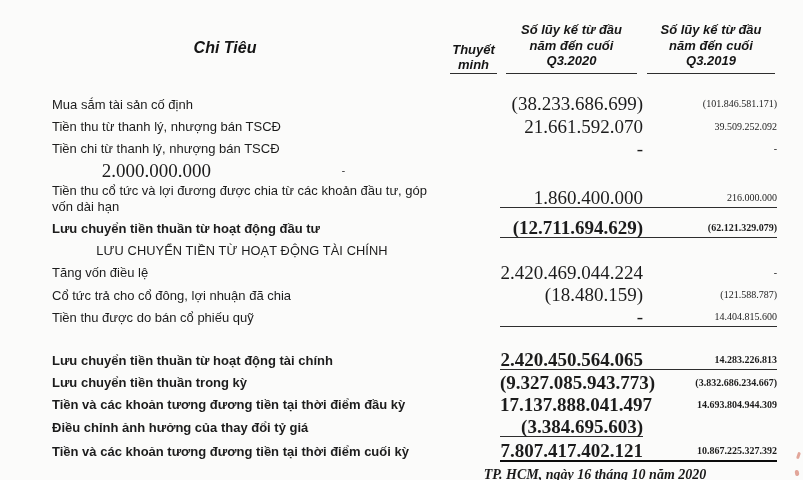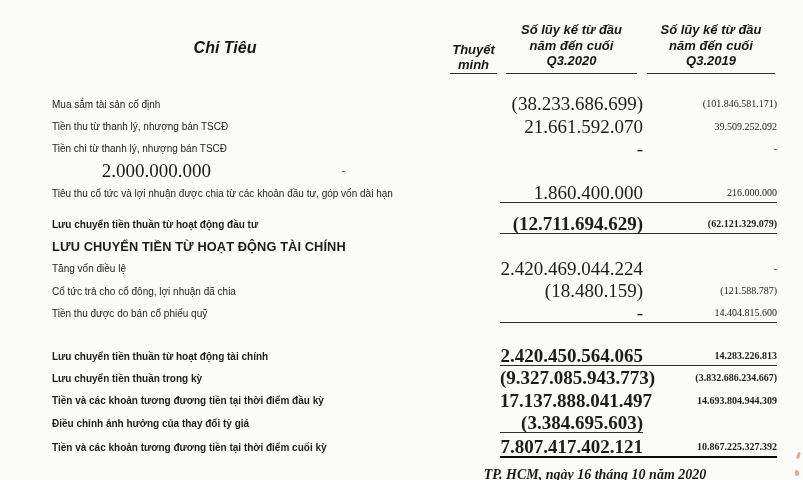--- a/index.html
+++ b/index.html
@@ -21,27 +21,27 @@
     color:#151515;
   }
   .h-label { width:450px; text-align:center; padding-bottom:18px; font-size:16px; }
   .h-note  { width:47px;  text-align:center; border-bottom:1.4px solid #2e2e2e; }
   .h-v1    { width:131px; margin-left:9px;  text-align:center; border-bottom:1.4px solid #2e2e2e; padding-bottom:4px; }
   .h-v2    { width:128px; margin-left:10px; text-align:center; border-bottom:1.4px solid #2e2e2e; padding-bottom:4px; }
 
   
   .tbody { margin-top:20px; }
   .row { display:flex; align-items:center; min-height:22.4px; }
-  .c-label { width:380px; margin-left:52px; font-size:10px; line-height:16.2px; }
+  .c-label { width:380px; margin-left:52px; font-size:13px; line-height:16.2px; }
   .c-note  { width:68px; }
   .c-v1 { width:143px; text-align:right; font-family:"Liberation Serif", serif; font-size:19px; line-height:16px; padding-bottom:1px; }
   .c-v2 { width:134px; text-align:right; font-family:Liberation Serif, serif; font-size:10px; line-height:16px; padding-bottom:1px; }
   .row.bold .c-label { font-weight:bold; }
   .row.bold .c-v1, .row.bold .c-v2 { font-weight:bold; }
-  .row.section .c-label { font-weight:bold; font-size:12.8px; letter-spacing:.1px; }
+  .row.section .c-label { font-weight:normal; font-size:12.8px; letter-spacing:.1px;text-align:center; }
   .c-v1.ul, .c-v2.ul { border-bottom:1.4px solid #2e2e2e; }
   .c-v1.ul2, .c-v2.ul2 { border-bottom:2.6px solid #0c0c0c; }
 
   
   .footer {
     position:absolute; top:467px; left:440px; width:310px;
     text-align:center;
     font-family:"Liberation Serif", serif;
     font-weight:bold; font-style:italic; font-size:14px;
     color:#1a1a1a;
@@ -94,27 +94,27 @@
     <div class="c-v2">-</div>
   </div>
 
   <div class="row">
     <div class="c-note"></div>
     <div class="c-v1">2.000.000.000</div>
     <div class="c-v2">-</div>
   </div>
 
   <div class="row">
-    <div class="c-label">Tiêu thu cổ tức và lợi nhuận được chia từ các khoản đầu tư, góp vốn dài hạn</div>
+    <div class="c-label">Tiền thu cổ tức và lợi đương được chia từ các khoản đầu tư, góp vốn dài hạn</div>
     <div class="c-note"></div>
     <div class="c-v1 ul">1.860.400.000</div>
     <div class="c-v2 ul">216.000.000</div>
   </div>
 
-  <div class="row bold" style="margin-top: 8px;">
+  <div class="row bold" style="margin-top: 2px;">
     <div class="c-label">Lưu chuyển tiền thuần từ hoạt động đầu tư</div>
     <div class="c-note"></div>
     <div class="c-v1 ul">(12.711.694.629)</div>
     <div class="c-v2 ul">(62.121.329.079)</div>
   </div>
 
   <div class="row section">
     <div class="c-label">LƯU CHUYỂN TIỀN TỪ HOẠT ĐỘNG TÀI CHÍNH</div>
     <div class="c-note"></div>
     <div class="c-v1"></div>

